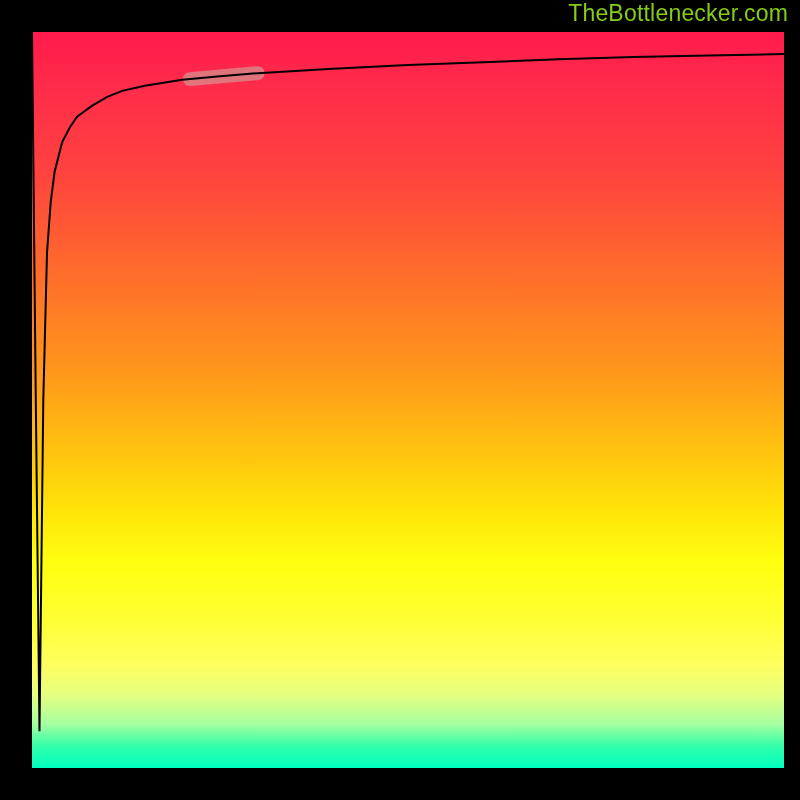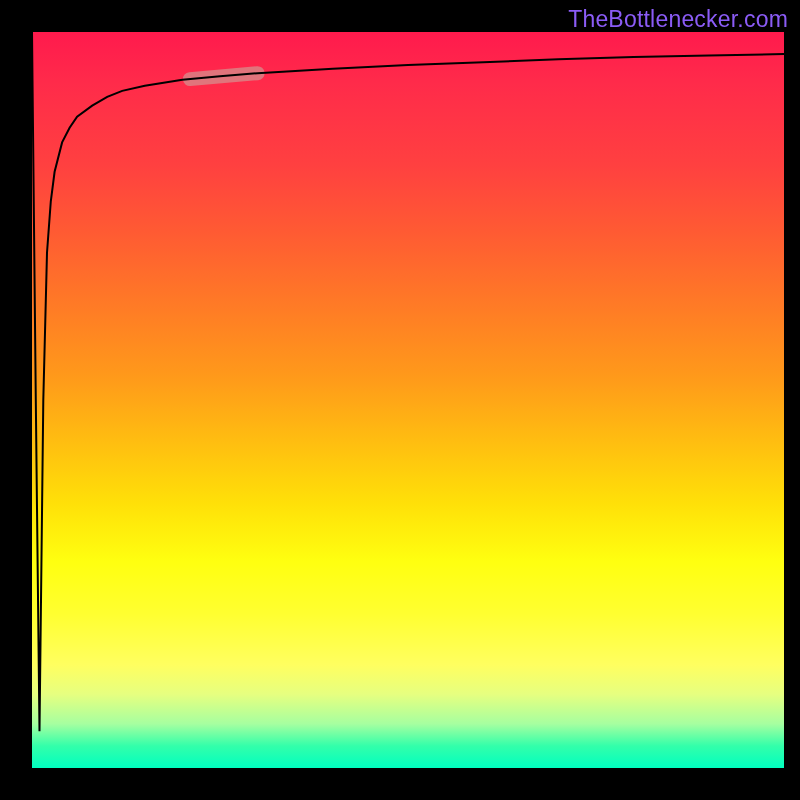--- a/index.html
+++ b/index.html
@@ -43,23 +43,23 @@
   .curve-svg {
     position: absolute;
     left: 32px;
     top: 32px;
     width: 752px;
     height: 736px;
     pointer-events: none;
   }
   .watermark {
     position: absolute;
-    top: 6px;
+    top: 0;
     right: 12px;
-    color: #8b5cf6;
+    color: #84cc16;
     font-size: 23px;
     font-weight: 400;
     letter-spacing: 0.2px;
   }
 </style>
 </head>
 <body>
 
 <div class="wrap">
 

